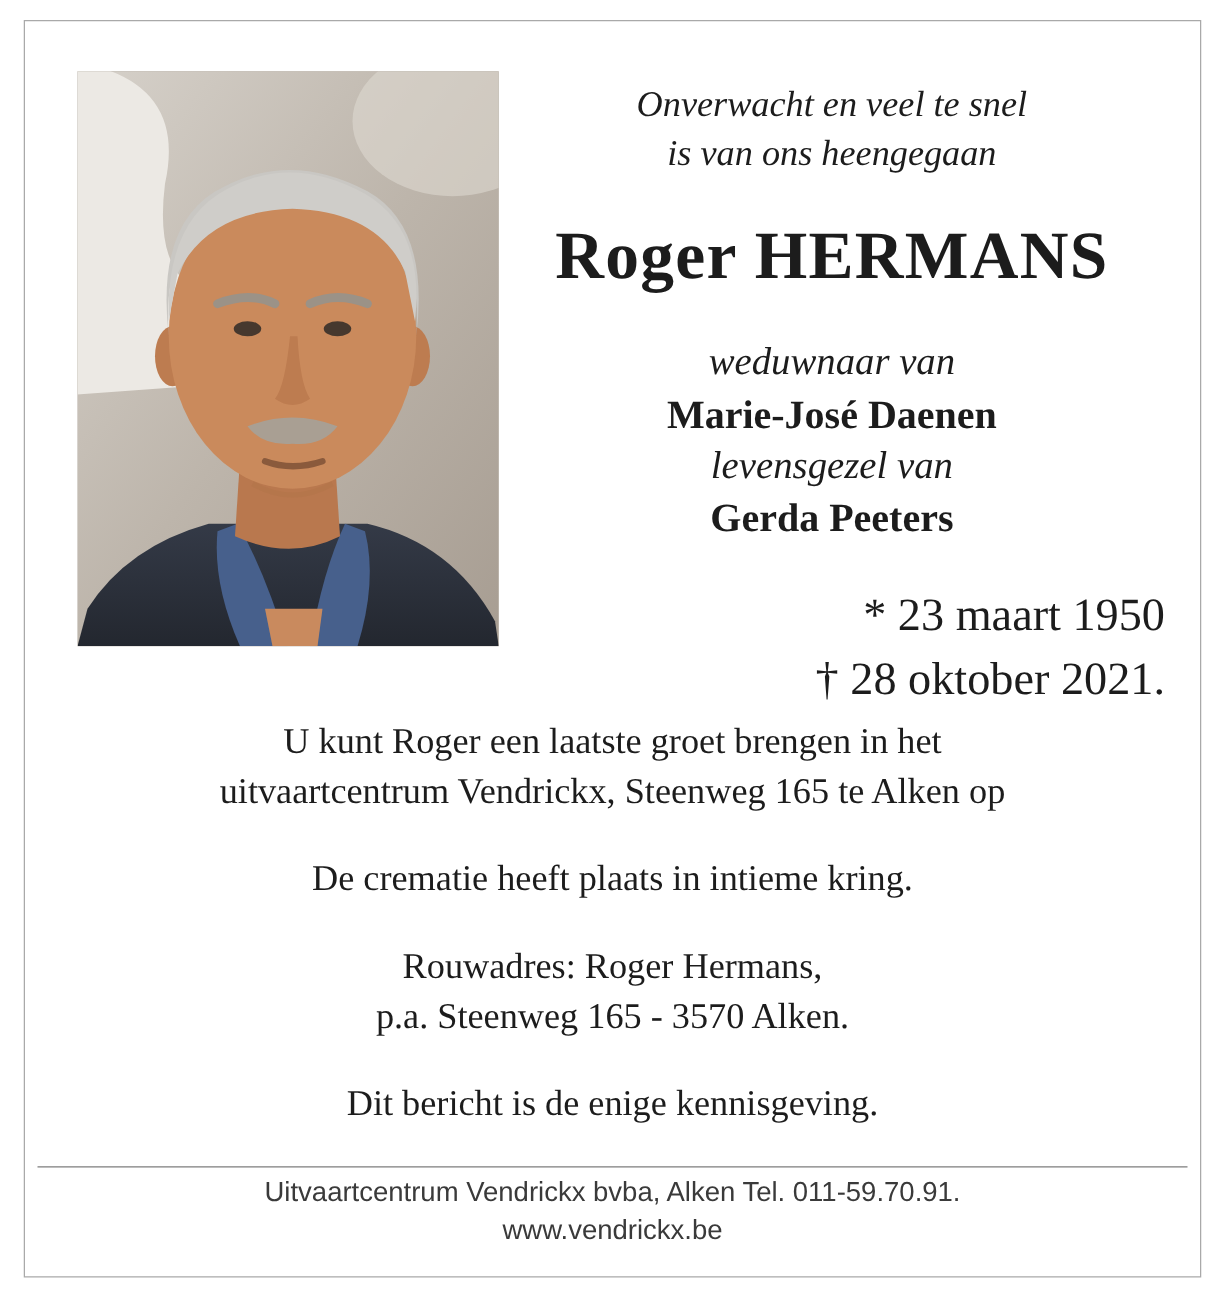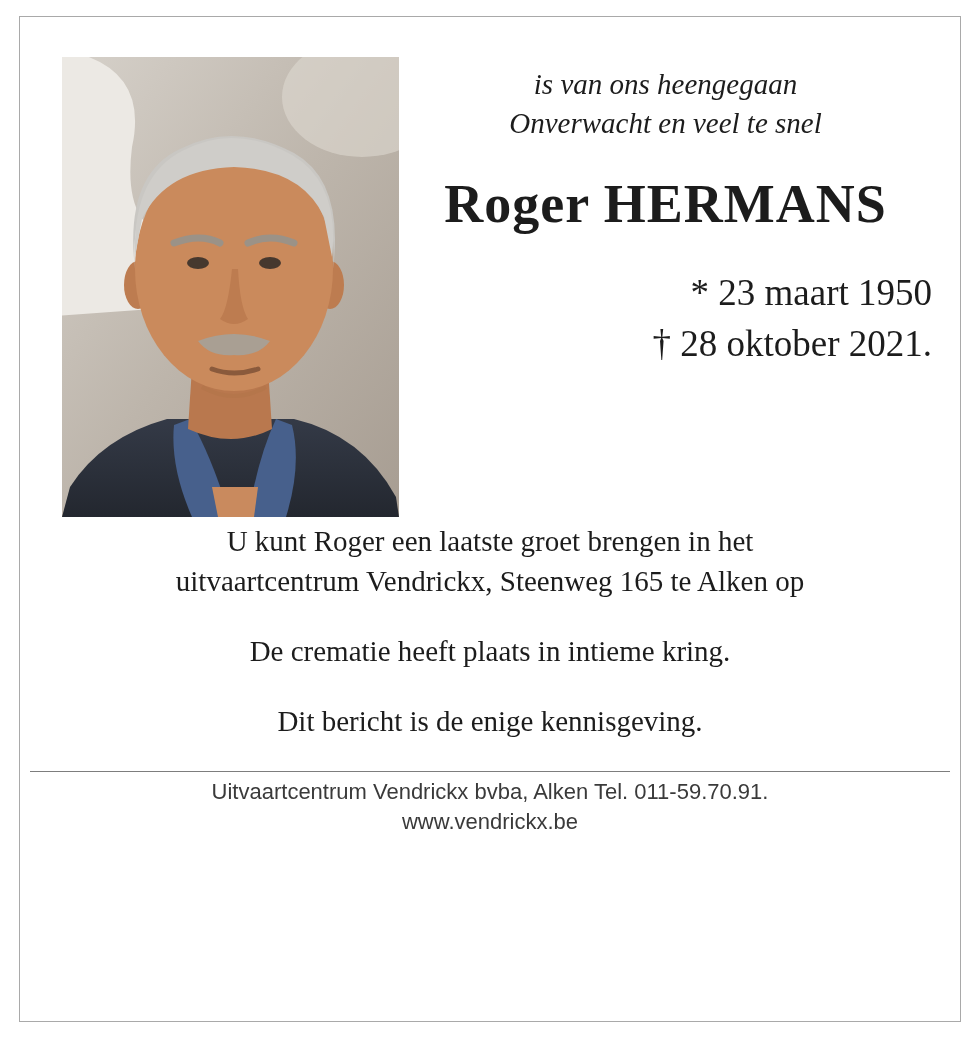--- a/index.html
+++ b/index.html
@@ -81,38 +81,48 @@
           <ellipse cx="208" cy="206" rx="11" ry="6" fill="#46382e"></ellipse>
           <path d="M170 212 Q166 252 158 262 Q172 272 186 262 Q178 250 176 212" fill="#bd7c50"></path>
           <path d="M136 284 Q172 270 208 284 Q196 300 172 298 Q148 300 136 284 Z" fill="#a99f93"></path>
           <path d="M150 312 Q172 320 196 312" stroke="#8a5a3c" stroke-width="5" fill="none" stroke-linecap="round"></path>
           <path d="M140 330 Q172 348 204 330" stroke="#b3744a" stroke-width="4" fill="none" opacity="0.6"></path>
         </svg>
       </div>
 
       <div class="header-col">
         <div class="intro">
+          <div>Onverwacht en veel te snel</div>
           <div>is van ons heengegaan</div>
-          <div>Onverwacht en veel te snel</div>
         </div>
         <h1 class="name">Roger HERMANS</h1>
+        <div class="relations">
+          <div class="rel-label">weduwnaar van</div>
+          <div class="rel-name">Marie-José Daenen</div>
+          <div class="rel-label">levensgezel van</div>
+          <div class="rel-name">Gerda Peeters</div>
+        </div>
         <div class="dates">
           <div>* 23 maart 1950</div>
           <div>† 28 oktober 2021.</div>
         </div>
       </div>
 
     </div>
 
     <div class="body-section">
       <p class="para">
         <span class="line">U kunt Roger een laatste groet brengen in het</span>
         <span class="line">uitvaartcentrum Vendrickx, Steenweg 165 te Alken op</span>
       </p>
       <p class="para">De crematie heeft plaats in intieme kring.</p>
+      <p class="para">
+        <span class="line">Rouwadres: Roger Hermans,</span>
+        <span class="line">p.a. Steenweg 165 - 3570 Alken.</span>
+      </p>
       <p class="para">Dit bericht is de enige kennisgeving.</p>
     </div>
 
     <div class="divider"></div>
 
     <div class="footer">
       <div>Uitvaartcentrum Vendrickx bvba, Alken Tel. 011-59.70.91.</div>
       <div>www.vendrickx.be</div>
     </div>
 

